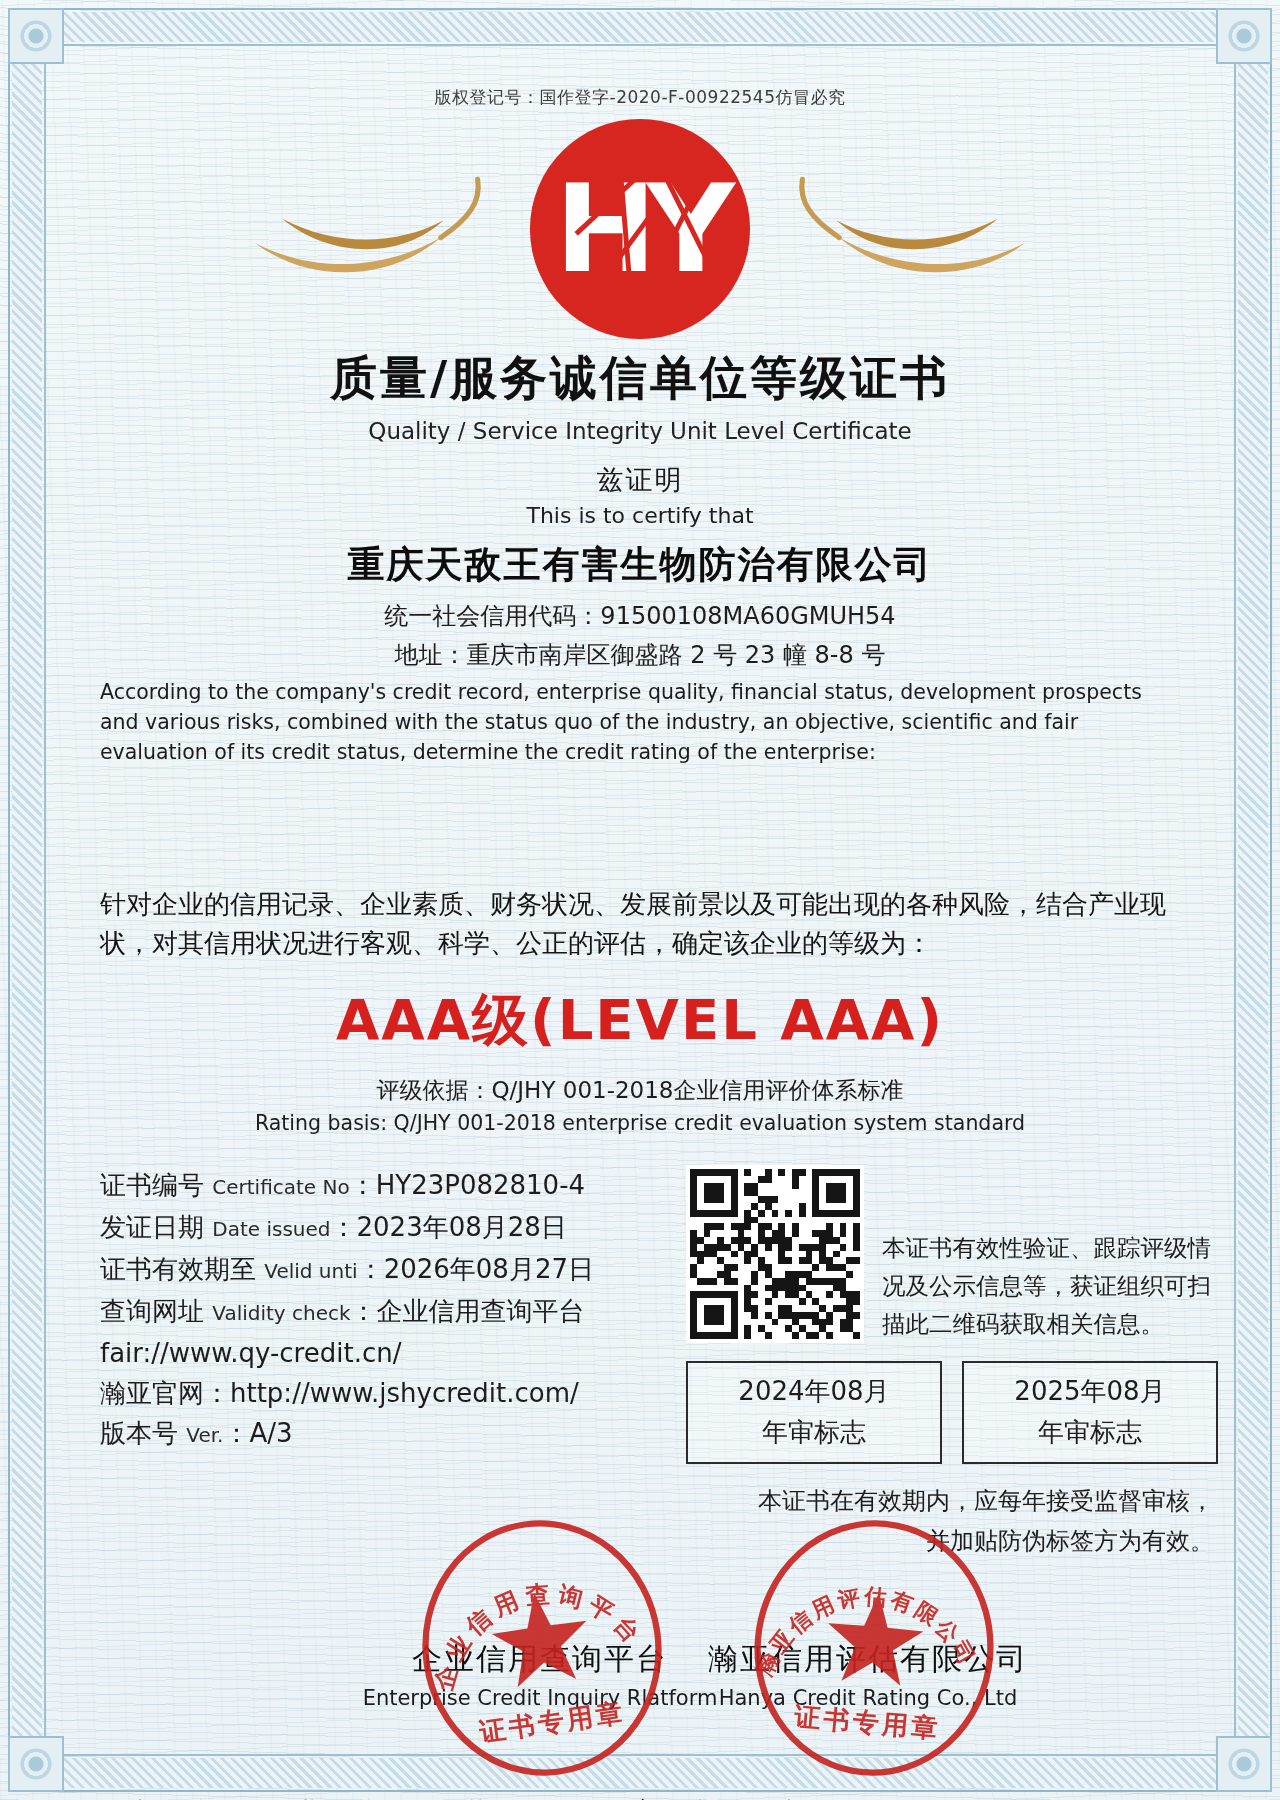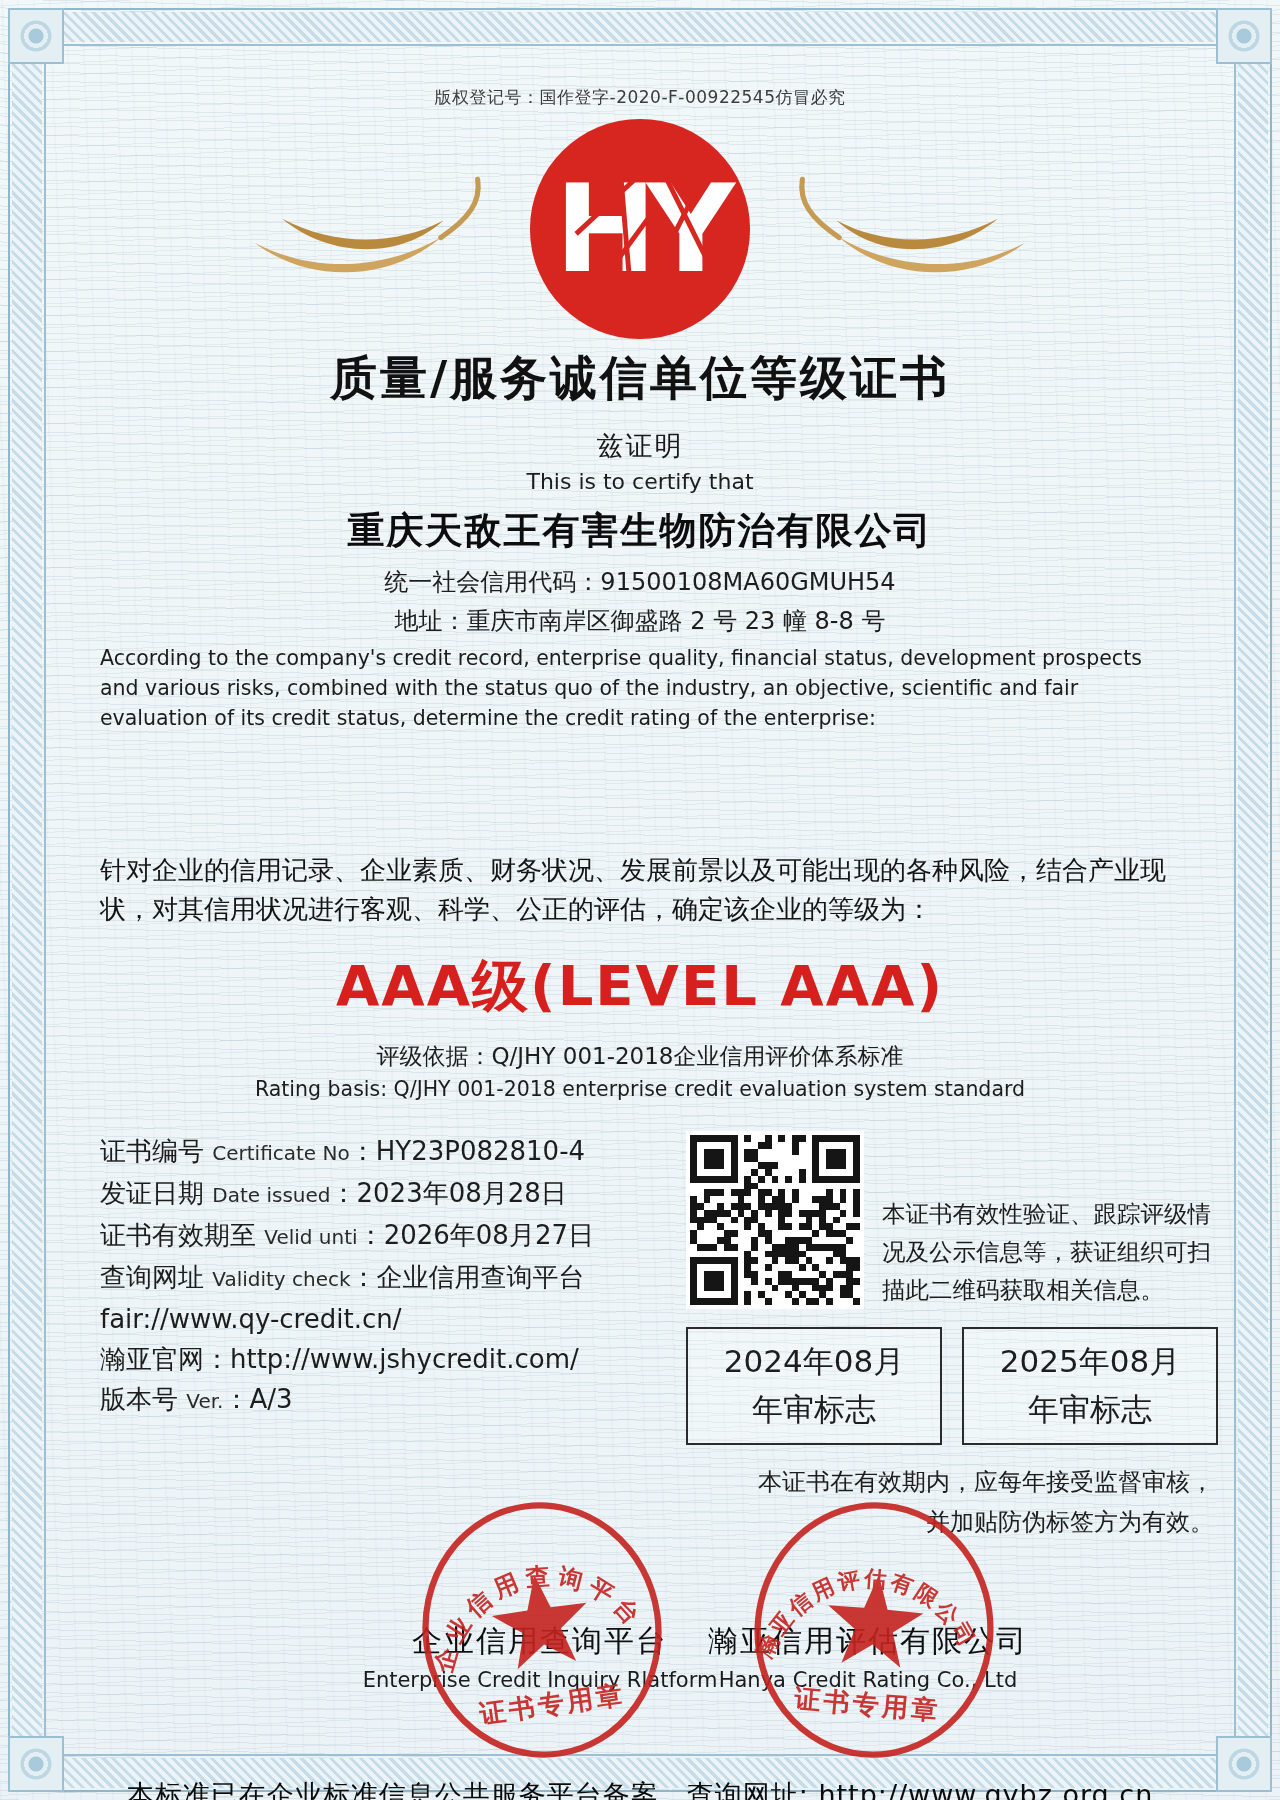--- a/index.html
+++ b/index.html
@@ -62,21 +62,21 @@
   .details-row { display:flex; margin-top:30px; padding:0 52px; text-align:left; }
   .details-left { width:578px; flex:none; }
   .detail-line { font-size:26px; line-height:40px; white-space:nowrap; }
   .detail-line .en { font-size:20px; color:#2a2a2a; }
   .details-right { flex:1; padding-left:8px; }
   .qr-row { display:flex; gap:18px; align-items:flex-end; }
   .qr-box { width:178px; height:178px; flex:none; background:#fff; padding:4px; }
   .qr-note { font-size:23.5px; line-height:1.62; text-align:left; }
   .review-row { display:flex; gap:20px; margin-top:18px; }
   .review-box { width:256px; border:2px solid #2b2b2b; padding:8px 0 10px; text-align:center;
-                font-size:31px; line-height:1.55; background:rgba(255,255,255,.25); }
+                font-size:26px; line-height:1.55; background:rgba(255,255,255,.25); }
   .review-note { margin-top:18px; text-align:right; font-size:24px; line-height:1.65; padding-right:4px; }
 
   .org-row { position:relative; margin-top:78px; height:110px; }
   .org { position:absolute; text-align:center; z-index:2; }
   .org-left  { left:262px; width:460px; }
   .org-right { left:590px; width:460px; }
   .org .cn { font-size:30px; letter-spacing:2px; color:#0f0f0f; }
   .org .en { margin-top:6px; font-size:21px; color:#1b1b1b; }
   .seal { position:absolute; width:252px; height:262px; z-index:5; opacity:.9; pointer-events:none; }
   .seal-left  { left:368px; top:-122px; transform:rotate(-8deg); }
@@ -122,20 +122,21 @@
         </g>
       </svg>
       <svg class="flourish" viewBox="0 0 300 140" style="transform:scaleX(-1)">
         <path d="M8,86 C75,122 160,118 225,80 C165,132 70,134 8,86 Z" fill="#cfa45f"></path>
         <path d="M40,58 C105,92 175,88 228,60 C178,106 95,104 40,58 Z" fill="#b9893e"></path>
         <path d="M225,80 C258,58 272,38 268,12" stroke="#c59a52" stroke-width="6" fill="none" stroke-linecap="round"></path>
       </svg>
     </div>
 
     <div class="title-cn">质量/服务诚信单位等级证书</div>
+    <div class="title-en">Quality / Service Integrity Unit Level Certificate</div>
 
     <div class="certify-cn">兹证明</div>
     <div class="certify-en">This is to certify that</div>
 
     <div class="company">重庆天敌王有害生物防治有限公司</div>
     <div class="code-line">统一社会信用代码：91500108MA60GMUH54</div>
     <div class="addr-line">地址：重庆市南岸区御盛路 2 号 23 幢 8-8 号</div>
 
     <div class="body-par body-en">According to the company's credit record, enterprise quality, financial status, development prospects and various risks, combined with the status quo of the industry, an objective, scientific and fair evaluation of its credit status, determine the credit rating of the enterprise:</div>
     <div class="body-par body-cn">针对企业的信用记录、企业素质、财务状况、发展前景以及可能出现的各种风险，结合产业现状，对其信用状况进行客观、科学、公正的评估，确定该企业的等级为：</div>

